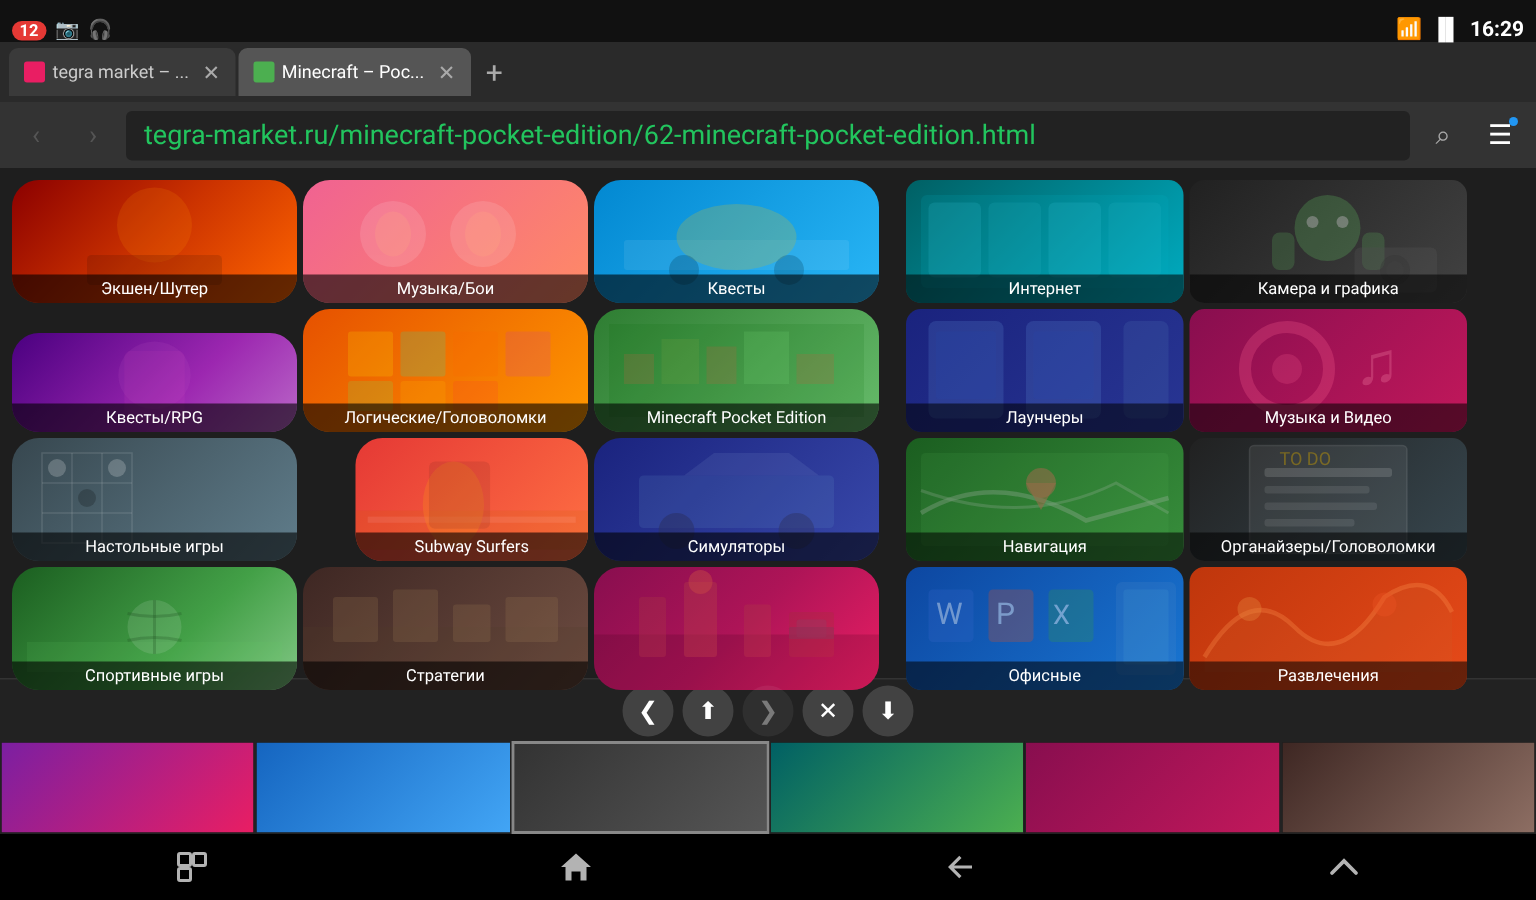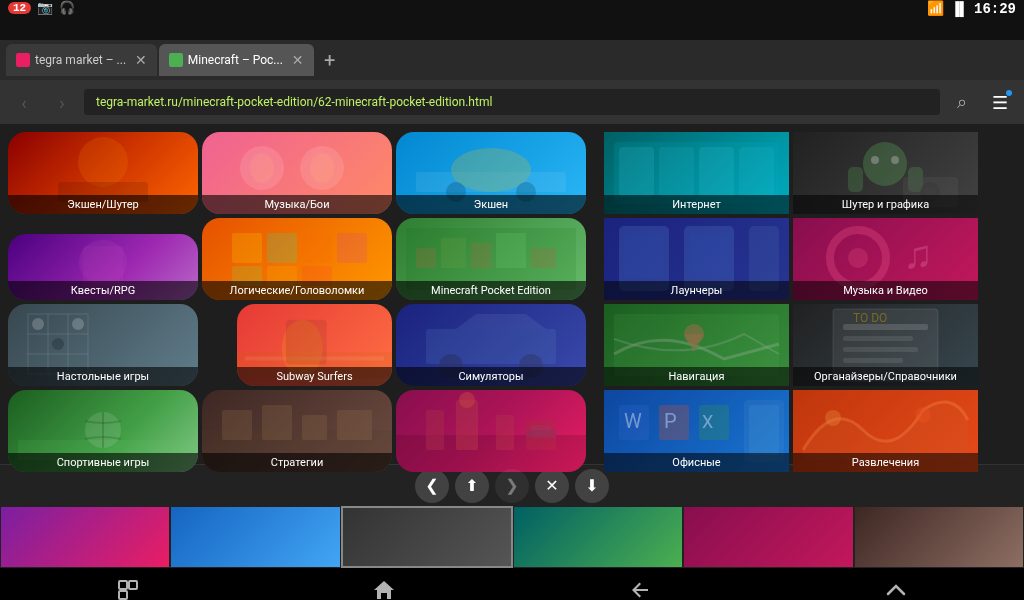--- a/index.html
+++ b/index.html
@@ -7,29 +7,28 @@
       width: 1024px;
       height: 600px;
       background: #1a1a1a;
       font-family: 'Roboto', Arial, sans-serif;
       overflow: hidden;
       position: relative;
     }
 
     
     .status-bar {
-      height: 40px;
+      height: 28px;
       background: #111;
       display: flex;
-      align-items: flex-start;
+      align-items: flex-end;
       justify-content: space-between;
       padding: 0 8px;
       color: white;
       font-size: 13px;
-      font-family: Liberation Mono, monospace;
     }
     .status-left { display: flex; align-items: center; gap: 6px; }
     .status-right { display: flex; align-items: center; gap: 6px; font-size: 14px; font-weight: bold; }
     .notification-badge {
       background: #e53935;
       border-radius: 10px;
       padding: 0 5px;
       font-size: 11px;
       font-weight: bold;
     }
@@ -79,22 +78,22 @@
       width: 32px; height: 32px;
       display: flex; align-items: center; justify-content: center;
       color: #aaa; font-size: 18px; cursor: pointer;
     }
     .nav-btn.disabled { color: #555; }
     .url-bar {
       flex: 1;
       background: #222;
       border-radius: 4px;
       padding: 6px 12px;
-      color: #bef264;
-      font-size: 12px;
+      color: #22c55e;
+      font-size: 18px;
       display: flex;
       align-items: center;
     }
     .url-text { overflow: hidden; white-space: nowrap; text-overflow: ellipsis; }
     .search-btn {
       width: 32px; height: 32px;
       display: flex; align-items: center; justify-content: center;
       color: #aaa; font-size: 18px;
     }
     .menu-btn {
@@ -148,21 +147,21 @@
     
     .apps-grid {
       display: grid;
       grid-template-columns: repeat(2, 185px);
       grid-template-rows: repeat(4, 82px);
       gap: 4px;
       flex-shrink: 0;
     }
     .app-cell {
       position: relative;
-      border-radius: 0;
+      border-radius: 10px;
       overflow: hidden;
       cursor: pointer;
       background: #2a2a2a;
       display: flex;
       flex-direction: column;
       align-items: center;
       justify-content: center;
     }
     .app-label {
       position: absolute;
@@ -326,21 +325,21 @@
       </svg>
       <span class="game-label">Музыка/Бои</span>
     </div>
     <div class="game-cell casual-bg">
       <svg viewBox="0 0 190 82" xmlns="http://www.w3.org/2000/svg">
         <rect x="20" y="40" width="150" height="20" fill="rgba(255,255,255,0.2)" rx="2"></rect>
         <ellipse cx="95" cy="38" rx="40" ry="22" fill="rgba(255,200,0,0.5)"></ellipse>
         <circle cx="60" cy="60" r="10" fill="rgba(0,0,0,0.4)"></circle>
         <circle cx="130" cy="60" r="10" fill="rgba(0,0,0,0.4)"></circle>
       </svg>
-      <span class="game-label">Экшен</span>
+      <span class="game-label">Квесты</span>
     </div>
 
     <div class="game-cell bg-rpg">
       <svg viewBox="0 0 190 82" xmlns="http://www.w3.org/2000/svg">
         <ellipse cx="95" cy="35" rx="30" ry="28" fill="rgba(200,100,200,0.3)"></ellipse>
         <rect x="70" y="15" width="50" height="60" fill="rgba(255,100,200,0.2)" rx="5"></rect>
       </svg>
       <span class="game-label">Квесты/RPG</span>
     </div>
     <div class="game-cell bg-puzzle">
@@ -455,21 +454,21 @@
         <circle cx="92" cy="32" r="22" fill="rgba(100,200,100,0.5)"></circle>
         <rect x="55" y="35" width="15" height="25" rx="5" fill="rgba(100,200,100,0.4)"></rect>
         <rect x="115" y="35" width="15" height="25" rx="5" fill="rgba(100,200,100,0.4)"></rect>
         <circle cx="82" cy="28" r="4" fill="white" opacity="0.6"></circle>
         <circle cx="102" cy="28" r="4" fill="white" opacity="0.6"></circle>
 
         <rect x="110" y="45" width="55" height="30" rx="4" fill="rgba(100,100,100,0.4)"></rect>
         <circle cx="137" cy="60" r="10" fill="rgba(50,50,50,0.4)"></circle>
         <circle cx="137" cy="60" r="6" fill="rgba(80,80,80,0.3)"></circle>
       </svg>
-      <span class="app-label">Шутер и графика</span>
+      <span class="app-label">Камера и графика</span>
     </div>
 
     <div class="app-cell bg-launcher">
       <svg viewBox="0 0 185 82" xmlns="http://www.w3.org/2000/svg" style="position:absolute;top:0;left:0;width:100%;height:100%;opacity:0.5">
 
         <rect x="15" y="8" width="50" height="65" rx="5" fill="rgba(100,150,220,0.4)"></rect>
         <rect x="20" y="15" width="40" height="45" rx="2" fill="rgba(50,100,200,0.3)"></rect>
         <rect x="80" y="8" width="50" height="65" rx="5" fill="rgba(100,150,220,0.4)"></rect>
         <rect x="85" y="15" width="40" height="45" rx="2" fill="rgba(50,100,200,0.3)"></rect>
         <rect x="145" y="8" width="30" height="65" rx="5" fill="rgba(80,120,180,0.4)"></rect>
@@ -502,21 +501,21 @@
     <div class="app-cell bg-organizer">
       <svg viewBox="0 0 185 82" xmlns="http://www.w3.org/2000/svg" style="position:absolute;top:0;left:0;width:100%;height:100%;opacity:0.5">
 
         <rect x="40" y="5" width="105" height="72" rx="3" fill="rgba(200,200,200,0.2)" stroke="rgba(255,255,255,0.2)" stroke-width="1"></rect>
         <rect x="50" y="20" width="85" height="6" rx="2" fill="rgba(255,255,255,0.3)"></rect>
         <rect x="50" y="32" width="70" height="5" rx="2" fill="rgba(255,255,255,0.2)"></rect>
         <rect x="50" y="43" width="75" height="5" rx="2" fill="rgba(255,255,255,0.2)"></rect>
         <rect x="50" y="54" width="60" height="5" rx="2" fill="rgba(255,255,255,0.2)"></rect>
         <text x="60" y="18" font-size="12" fill="rgba(255,200,0,0.7)">TO DO</text>
       </svg>
-      <span class="app-label">Органайзеры/Справочники</span>
+      <span class="app-label">Органайзеры/Головоломки</span>
     </div>
 
     <div class="app-cell bg-office">
       <svg viewBox="0 0 185 82" xmlns="http://www.w3.org/2000/svg" style="position:absolute;top:0;left:0;width:100%;height:100%;opacity:0.5">
 
         <rect x="15" y="15" width="30" height="35" rx="3" fill="rgba(50,100,200,0.6)"></rect>
         <text x="20" y="38" font-size="20" fill="white" opacity="0.8">W</text>
         <rect x="55" y="15" width="30" height="35" rx="3" fill="rgba(200,80,50,0.6)"></rect>
         <text x="60" y="38" font-size="20" fill="white" opacity="0.8">P</text>
         <rect x="95" y="15" width="30" height="35" rx="3" fill="rgba(50,150,80,0.6)"></rect>

